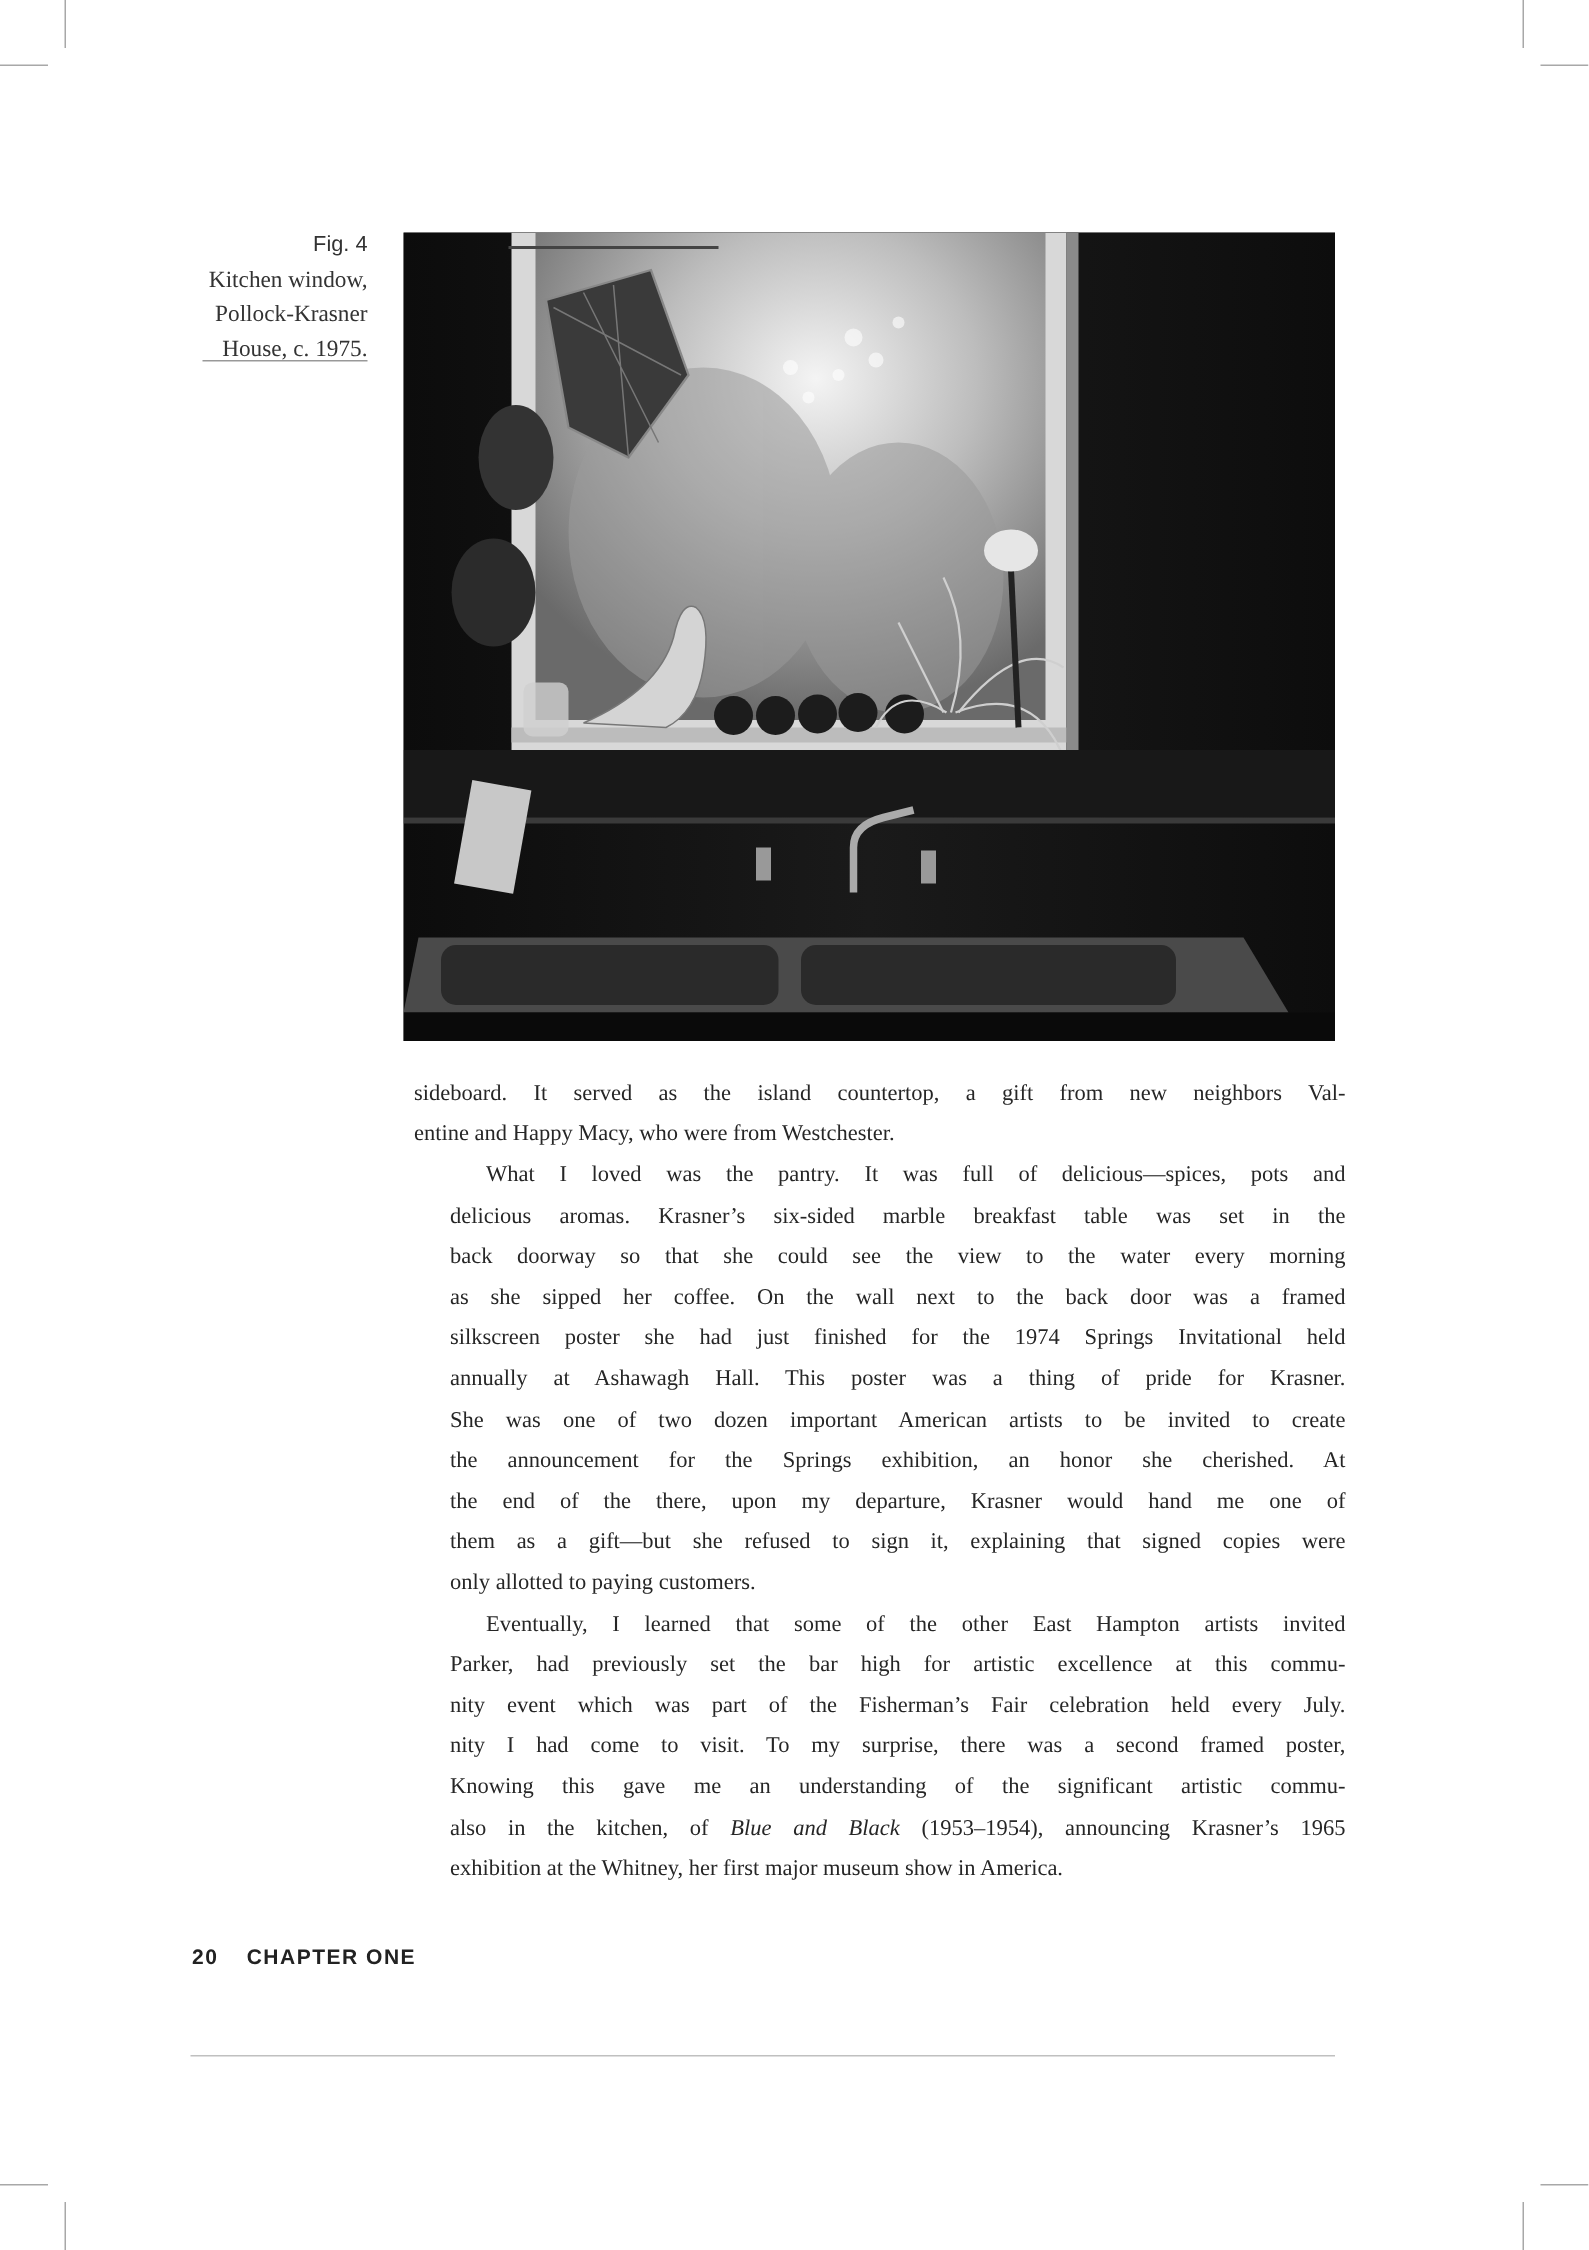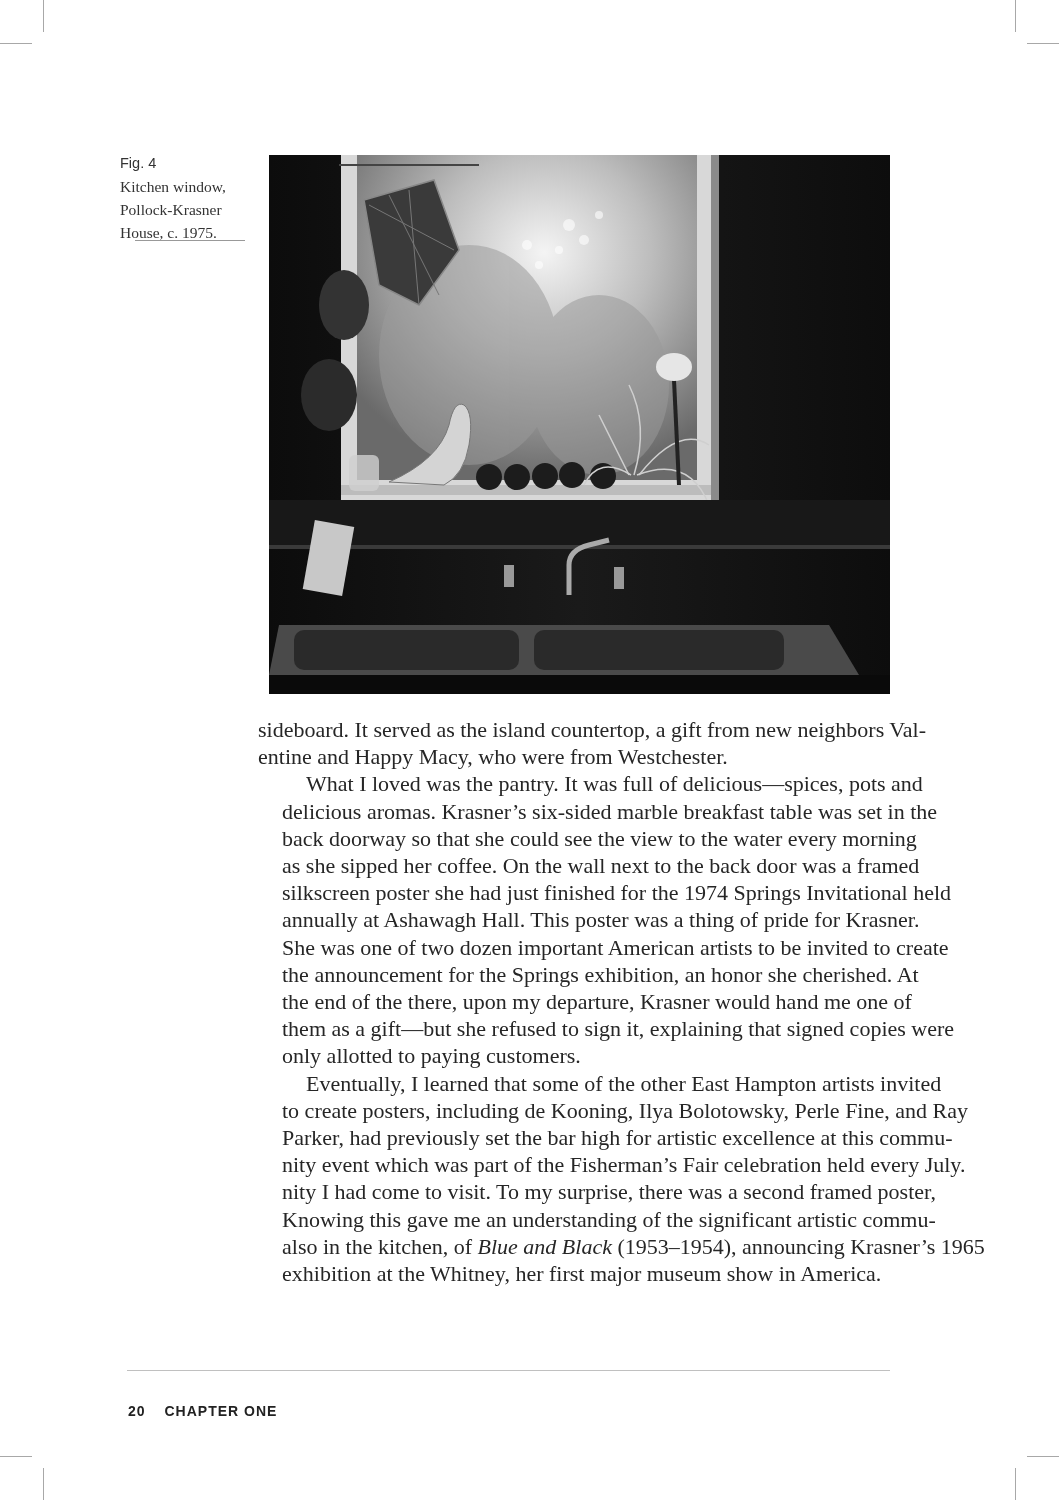--- a/index.html
+++ b/index.html
@@ -2,38 +2,38 @@
 <html><head>
 <meta charset="utf-8">
 <style>
   html, body { margin: 0; padding: 0; background: #ffffff; }
   body { width: 1059px; height: 1500px; position: relative; overflow: hidden;
          font-family: "Liberation Serif", "DejaVu Serif", serif; color: #2a2a2a; }
   .crop { position: absolute; background: #a8a8a8; }
   .crop.v { width: 1px; }
   .crop.h { height: 1px; }
 
-  .caption { position: absolute; left: 120px; top: 152px; width: 125px; text-align: left;
+  .caption { position: absolute; left: 120px; top: 152px; width: 125px; text-align: right;
              font-size: 15.5px; line-height: 23px; color: #333; }
   .caption .fig { font-family: "Liberation Sans", "DejaVu Sans", sans-serif; font-size: 14.5px; }
   .caption-rule { position: absolute; left: 135px; top: 240px; width: 110px; height: 1px; background: #999; }
 
   .photo { position: absolute; left: 269px; top: 155px; width: 621px; height: 539px; overflow: hidden; background: #0a0a0a; }
   .photo svg { display: block; }
 
-  .body-text { position: absolute; left: 258px; top: 716px; width: 621px;
-               font-size: 22px; line-height: 27.2px; color: #262626; text-align: justify; }
+  .body-text { position: absolute; left: 276px; top: 716px; width: 621px;
+               font-size: 15px; line-height: 27.2px; color: #262626; text-align: justify; }
   .body-text p { margin: 0; }
   .body-text p.indent { text-indent: 24px; }
   .body-text .line { display: block; text-align: justify; text-align-last: justify; white-space: nowrap; }
   .body-text .line.last { text-align-last: left; }
   .body-text em { font-style: italic; }
 
   .footer-rule { position: absolute; left: 127px; top: 1370px; width: 763px; height: 1px; background: #c0c0c0; }
-  .footer { position: absolute; left: 128px; top: 1403px; font-family: "Liberation Sans", "DejaVu Sans", sans-serif;
+  .footer { position: absolute; left: 128px; top: 1296px; font-family: "Liberation Sans", "DejaVu Sans", sans-serif;
             font-size: 14px; letter-spacing: 1px; color: #222; font-weight: bold; }
   .footer .num { margin-right: 14px; }
 </style>
 </head>
 <body>
 
 <div class="crop v" style="left:43px;top:0;height:32px;"></div>
 <div class="crop h" style="left:0;top:43px;width:32px;"></div>
 <div class="crop v" style="left:1015px;top:0;height:32px;"></div>
 <div class="crop h" style="left:1027px;top:43px;width:32px;"></div>
@@ -143,21 +143,20 @@
     <span class="line">silkscreen poster she had just finished for the 1974 Springs Invitational held</span>
     <span class="line">annually at Ashawagh Hall. This poster was a thing of pride for Krasner.</span>
     <span class="line">She was one of two dozen important American artists to be invited to create</span>
     <span class="line">the announcement for the Springs exhibition, an honor she cherished. At</span>
     <span class="line">the end of the there, upon my departure, Krasner would hand me one of</span>
     <span class="line">them as a gift—but she refused to sign it, explaining that signed copies were</span>
     <span class="line last">only allotted to paying customers.</span>
   </p>
   <p class="indent">
     <span class="line" style="padding-left:24px;">Eventually, I learned that some of the other East Hampton artists invited</span>
-    <span class="line">to create posters, including de Kooning, Ilya Bolotowsky, Perle Fine, and Ray</span>
     <span class="line">Parker, had previously set the bar high for artistic excellence at this commu-</span>
     <span class="line">nity event which was part of the Fisherman’s Fair celebration held every July.</span>
     <span class="line">nity I had come to visit. To my surprise, there was a second framed poster,</span>
     <span class="line">Knowing this gave me an understanding of the significant artistic commu-</span>
     <span class="line"><span>also in the kitchen, of </span><em>Blue and Black</em><span> (1953–1954), announcing Krasner’s 1965</span></span>
     <span class="line last">exhibition at the Whitney, her first major museum show in America.</span>
   </p>
 </div>
 
 <div class="footer-rule"></div>

